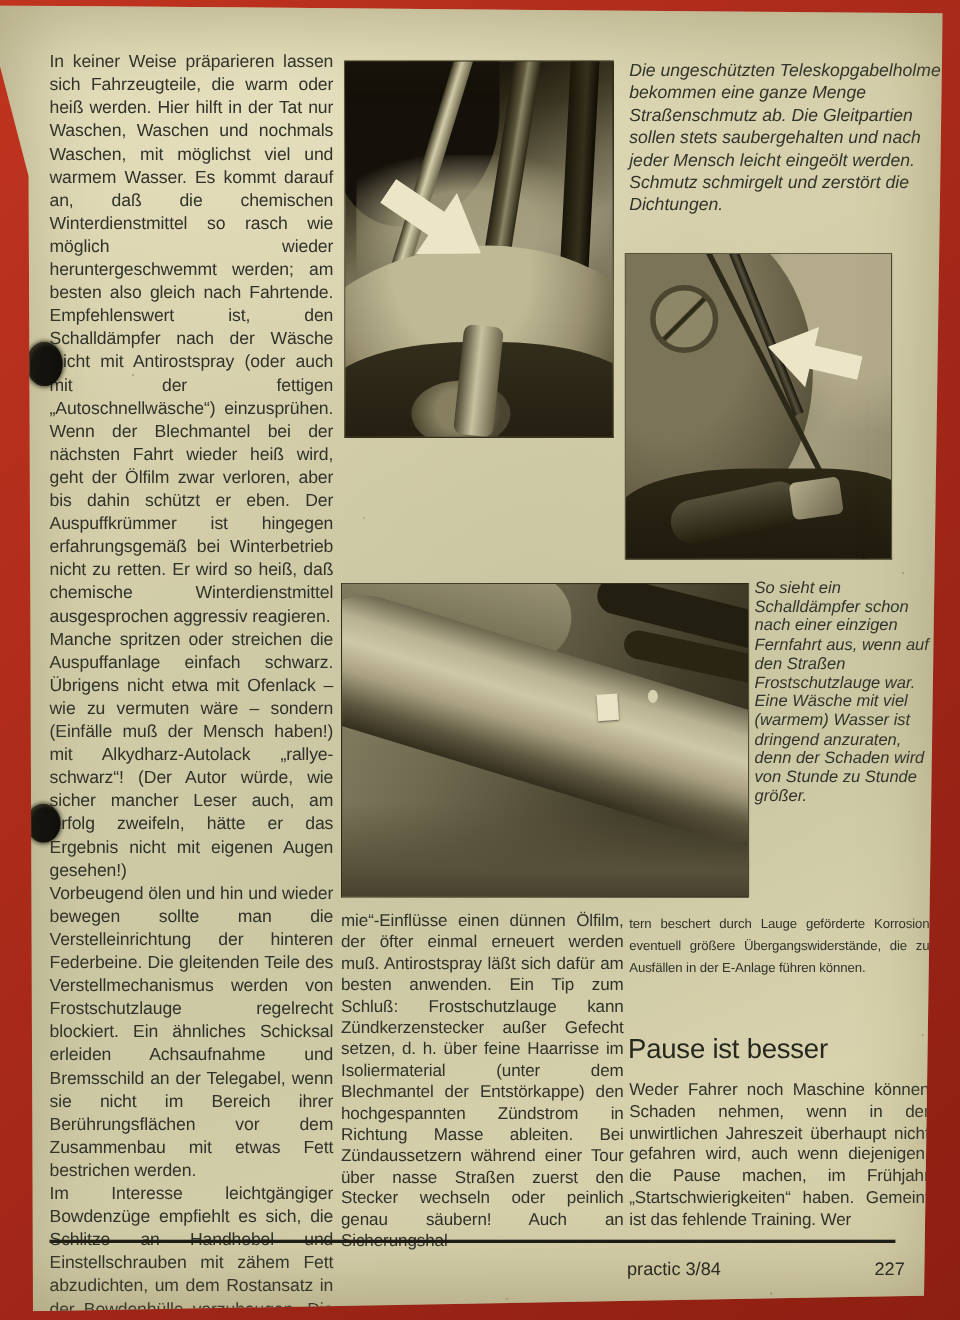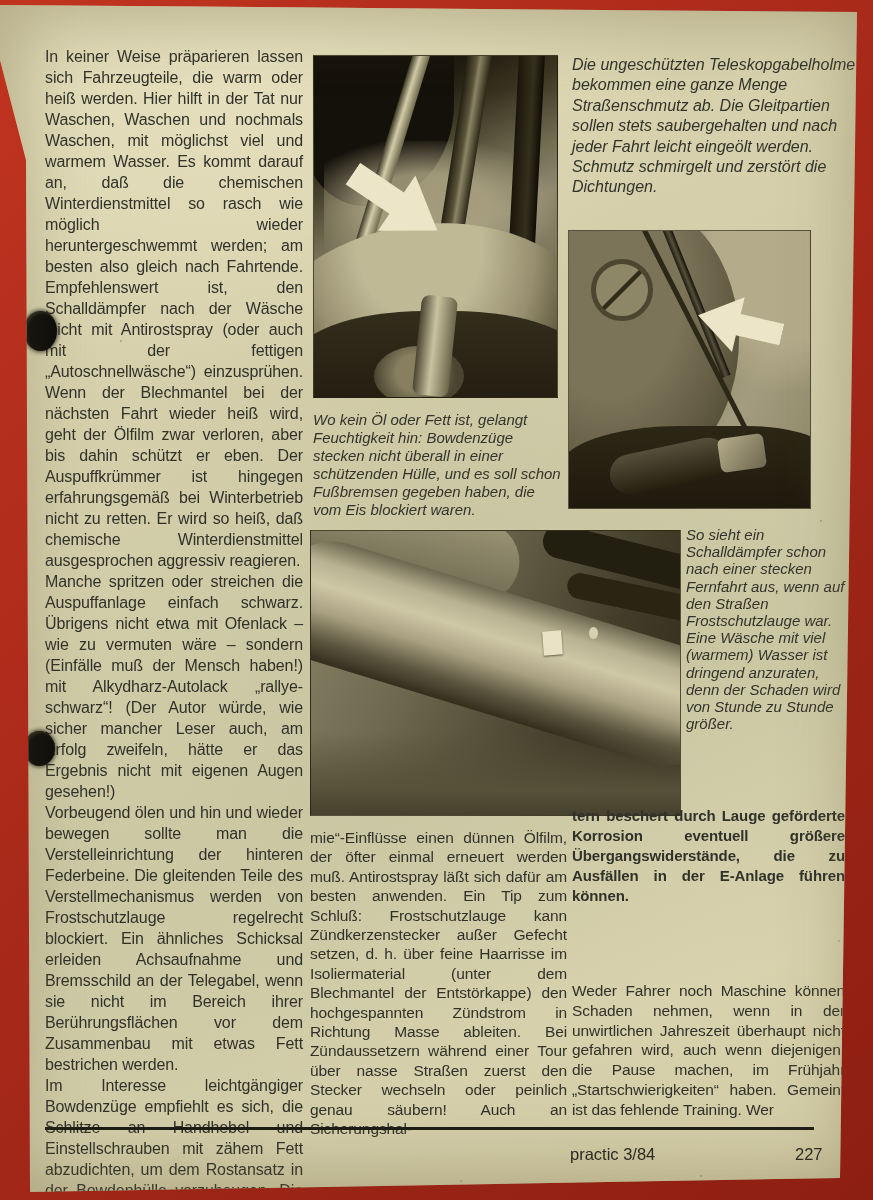--- a/index.html
+++ b/index.html
@@ -19,21 +19,21 @@
     box-shadow:120px 340px 0 rgba(96,90,58,.4),640px 120px 0 rgba(96,90,58,.35),820px 520px 0 rgba(96,90,58,.4),
       200px 980px 0 rgba(96,90,58,.35),700px 1175px 0 rgba(96,90,58,.4),90px 620px 0 rgba(96,90,58,.3),
       460px 1180px 0 rgba(96,90,58,.35),838px 940px 0 rgba(96,90,58,.35),330px 470px 0 rgba(96,90,58,.25),
       600px 770px 0 rgba(96,90,58,.3);}
   
   .col{position:absolute;text-align:justify;letter-spacing:-.1px;}
   .col p{margin:0;}
   .body-text{font-size:16px;line-height:21px;}
   #col-left{left:45px;top:46px;width:258px;}
   #col-mid-text{left:310px;top:828px;width:257px;font-size:15.5px;line-height:19.4px;}
-  #col-right-text{left:572px;top:806px;width:273px;font-size:15px;line-height:20px;font-weight:bold;}
+  #col-right-text{left:572px;top:830px;width:273px;font-size:12px;line-height:20px;}
   #right-p2{position:absolute;left:572px;top:981px;width:273px;font-size:15.5px;line-height:19.8px;text-align:justify;letter-spacing:-.1px;}
   .caption{position:absolute;font-style:italic;color:#32342b;}
   #cap-telescope{left:572px;top:55px;width:286px;font-size:16px;line-height:20.4px;}
   #cap-fork{left:313px;top:411px;width:252px;font-size:15px;line-height:18px;}
   #cap-muffler{left:686px;top:526px;width:164px;font-size:15px;line-height:17.2px;}
   #heading{position:absolute;left:571px;top:941px;font-size:25px;line-height:27px;color:#26271f;letter-spacing:-.2px;}
   #footer-rule{position:absolute;left:45px;top:1127px;width:769px;height:3px;background:#1c1c16;}
   #footer-journal{position:absolute;left:570px;top:1145px;font-size:16.5px;color:#26261f;}
   #footer-page{position:absolute;left:795px;top:1145px;font-size:16.5px;color:#26261f;}
   
@@ -103,23 +103,22 @@
       <div class="ph-el p1-tube-a"></div>
       <div class="ph-el p1-tube-b"></div>
       <div class="ph-el p1-tube-c"></div>
       <div class="ph-el p1-fender"></div>
       <div class="ph-el p1-wheel"></div>
       <div class="ph-el p1-hub"></div>
       <div class="ph-el p1-slider"></div>
       <div class="arrow" id="arrow-fork"></div>
     </div>
 
-    <div id="cap-fork" class="caption">Wo kein Öl oder Fett ist, gelangt Feuchtigkeit hin: Bowdenzüge stecken nicht überall in einer schützenden Hülle, und es soll schon Fußbremsen gegeben haben, die vom Eis blockiert waren.</div>
 
-    <div id="cap-telescope" class="caption">Die ungeschützten Teleskopgabelholme bekommen eine ganze Menge Straßenschmutz ab. Die Gleitpartien sollen stets saubergehalten und nach jeder Fahrt leicht eingeölt werden. Schmutz schmirgelt und zerstört die Dichtungen.</div>
+    <div id="cap-telescope" class="caption">Die ungeschützten Teleskopgabelholme bekommen eine ganze Menge Straßenschmutz ab. Die Gleitpartien sollen stets saubergehalten und nach jeder Mensch leicht eingeölt werden. Schmutz schmirgelt und zerstört die Dichtungen.</div>
 
     <div id="photo-engine" class="photo">
       <div class="ph-el p2-light"></div>
       <div class="ph-el p2-case"></div>
       <div class="ph-el p2-cap"></div>
       <div class="ph-el p2-cable"></div>
       <div class="ph-el p2-cable2"></div>
       <div class="ph-el p2-bottom"></div>
       <div class="ph-el p2-arm"></div>
       <div class="ph-el p2-nut"></div>
@@ -129,29 +128,30 @@
     <div id="photo-muffler" class="photo">
       <div class="ph-el p3-fin1"></div>
       <div class="ph-el p3-fin2"></div>
       <div class="ph-el p3-arm"></div>
       <div class="ph-el p3-muffler"></div>
       <div class="ph-el p3-ground"></div>
       <div class="ph-el p3-square"></div>
       <div class="ph-el p3-dot"></div>
     </div>
 
-    <div id="cap-muffler" class="caption">So sieht ein Schalldämpfer schon nach einer stecken Fernfahrt aus, wenn auf den Straßen Frostschutzlauge war. Eine Wäsche mit viel (warmem) Wasser ist dringend anzuraten, denn der Schaden wird von Stunde zu Stunde größer.</div>
+    <div id="cap-muffler" class="caption">So sieht ein Schalldämpfer schon nach einer einzigen Fernfahrt aus, wenn auf den Straßen Frostschutzlauge war. Eine Wäsche mit viel (warmem) Wasser ist dringend anzuraten, denn der Schaden wird von Stunde zu Stunde größer.</div>
 
     <div id="col-mid-text" class="col">
       <p>mie“-Einflüsse einen dünnen Ölfilm, der öfter einmal erneuert werden muß. Antirostspray läßt sich dafür am besten anwenden. Ein Tip zum Schluß: Frostschutzlauge kann Zündkerzenstecker außer Gefecht setzen, d. h. über feine Haarrisse im Isoliermaterial (unter dem Blechmantel der Entstörkappe) den hochgespannten Zündstrom in Richtung Masse ableiten. Bei Zündaussetzern während einer Tour über nasse Straßen zuerst den Stecker wechseln oder peinlich genau säubern! Auch an Sicherungshal-</p>
     </div>
 
     <div id="col-right-text" class="col">
       <p>tern beschert durch Lauge geförderte Korrosion eventuell größere Übergangswiderstände, die zu Ausfällen in der E-Anlage führen können.</p>
     </div>
+    <div id="heading">Pause ist besser</div>
     <div id="right-p2">Weder Fahrer noch Maschine können Schaden nehmen, wenn in der unwirtlichen Jahreszeit überhaupt nicht gefahren wird, auch wenn diejenigen, die Pause machen, im Frühjahr „Startschwierigkeiten“ haben. Gemeint ist das fehlende Training. Wer</div>
 
     <div id="footer-rule"></div>
     <div id="footer-journal">practic 3/84</div>
     <div id="footer-page">227</div>
 
     <div id="hole-1" class="hole"></div>
     <div id="hole-2" class="hole"></div>
     <div class="specks"></div>
     <div class="vignette"></div>

